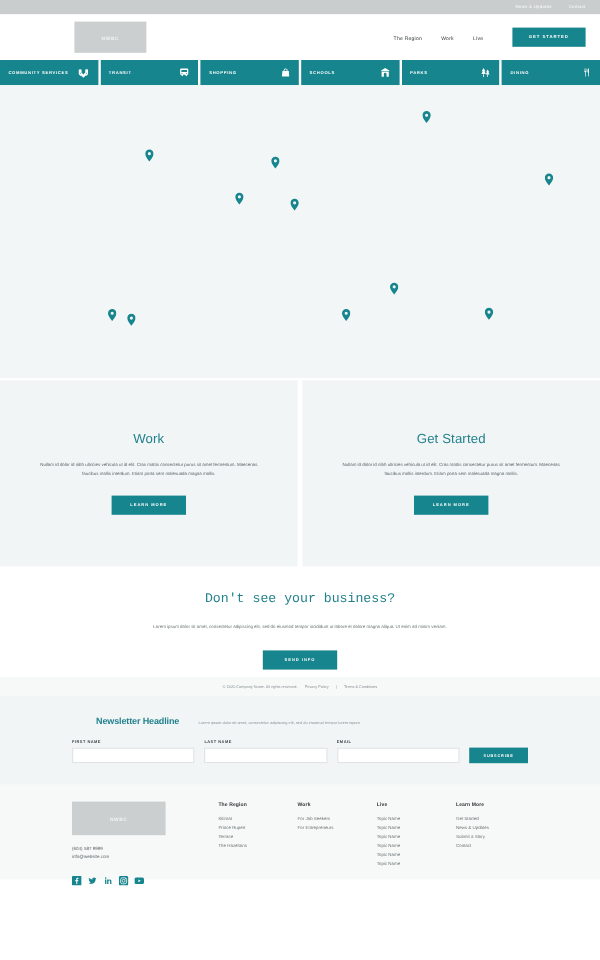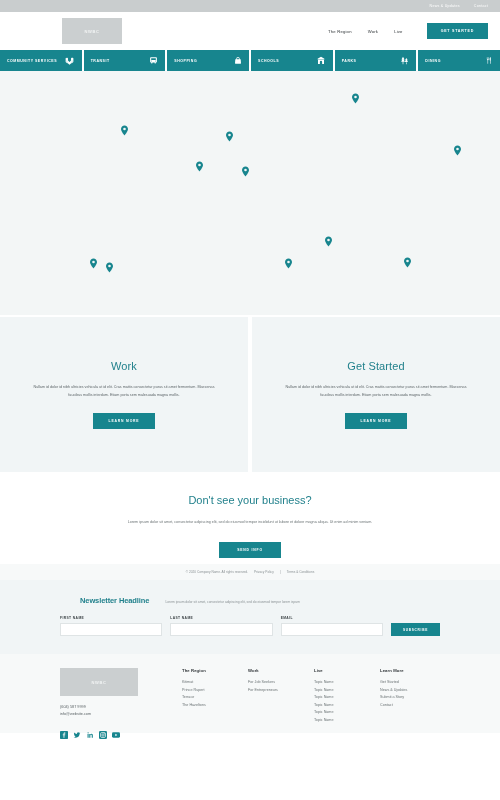--- a/index.html
+++ b/index.html
@@ -78,21 +78,21 @@
     font-size: 3.4px; font-weight: 700; letter-spacing: .8px;
     padding: 6px 16px; cursor: pointer;
   }
 
   
   .cta {
     height: 108px; background: #ffffff;
     display: flex; flex-direction: column; align-items: center; justify-content: center;
   }
   .cta h2 {
-    font-size: 11px; font-weight: 400; color: #22818c; margin-bottom: 13px;
+    font-size: 11px; font-weight: 400; color: #22818c; margin-bottom: 13px; font-family: Liberation Mono, monospace;
   }
   .cta p {
     font-size: 3.7px; line-height: 2.0; color: #6b7375; text-align: center;
     width: 290px; margin-bottom: 15px;
   }
   .btn-send {
     background: #17858e; color: #fff; border: none;
     font-size: 3.4px; font-weight: 700; letter-spacing: .8px;
     padding: 6px 18px; cursor: pointer;
   }

